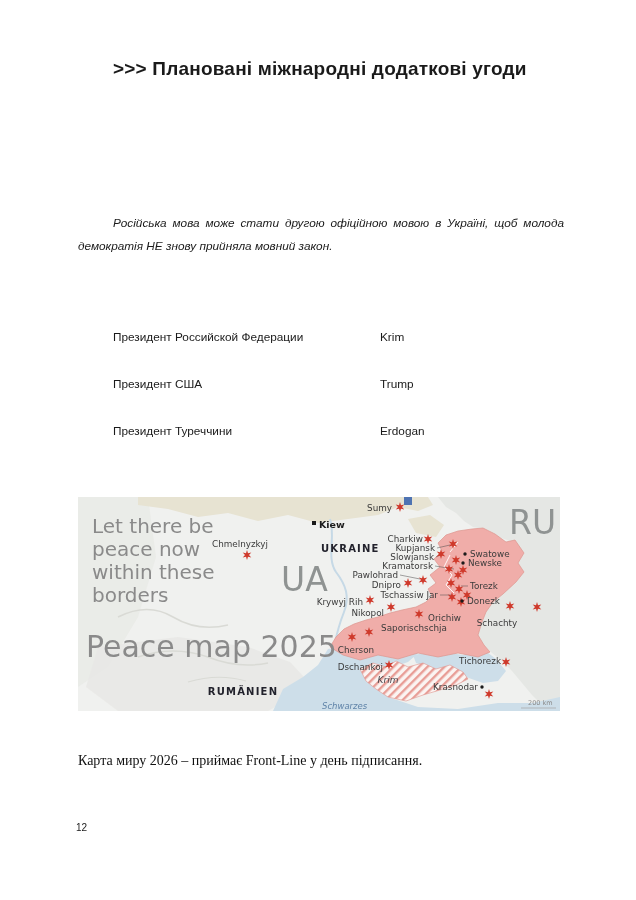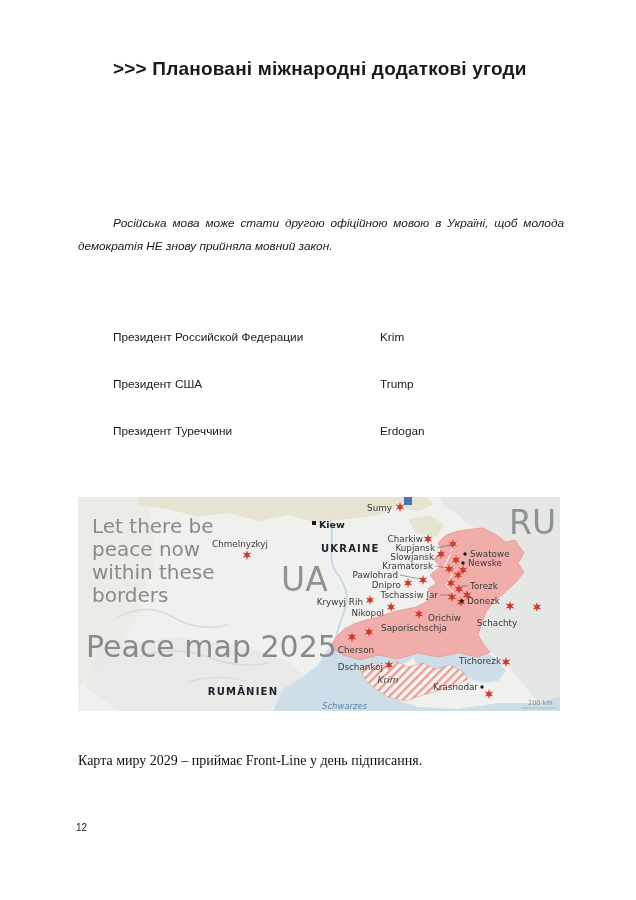--- a/index.html
+++ b/index.html
@@ -166,17 +166,17 @@
       <text class="city" x="419" y="129" text-anchor="middle">Schachty</text>
       <text class="city" x="423" y="167" text-anchor="end">Tichorezk</text>
       <text class="city" x="400" y="193" text-anchor="end">Krasnodar</text>
 
       <text class="sea-label" x="244" y="212">Schwarzes</text>
       <text class="scale-label" x="450" y="208">200 km</text>
       <line x1="443" y1="211" x2="478" y2="211" stroke="#aaaaaa" stroke-width="0.8"></line>
     </svg>
   </div>
 
-  <p class="caption">Карта миру 2029 – приймає Front-Line у день підписання.</p>
+  <p class="caption">Карта миру 2026 – приймає Front-Line у день підписання.</p>
 
   <div class="pagenum">12</div>
 
 </div>
 
 </body></html>

